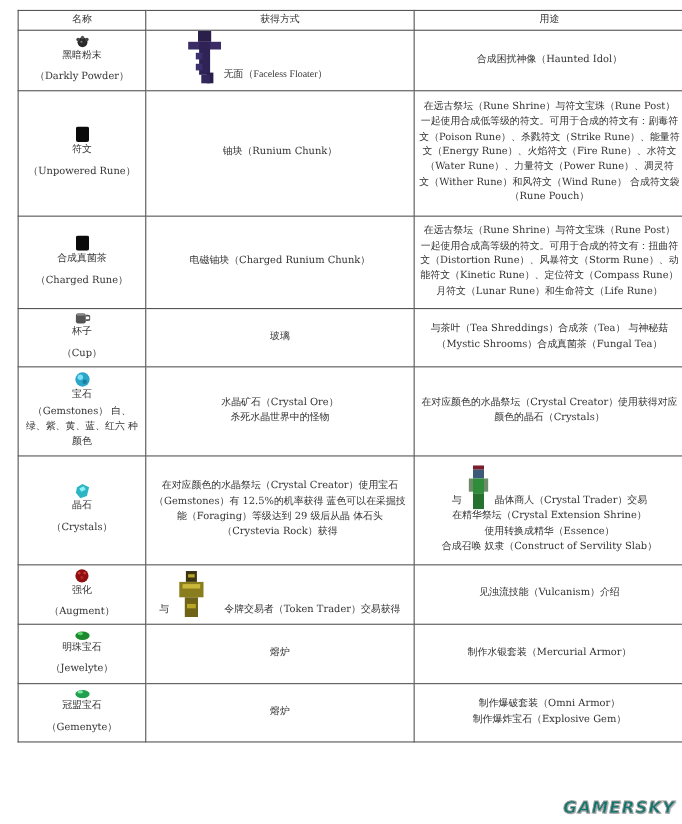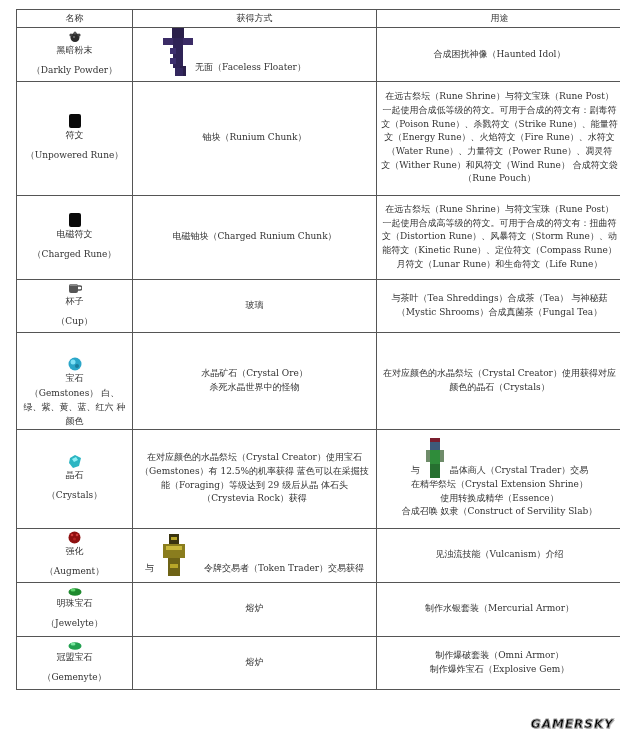--- a/index.html
+++ b/index.html
@@ -7,22 +7,22 @@
   table{position:absolute;left:16px;top:9px;width:606px;border-collapse:collapse;table-layout:fixed;}
   td,th{border:1px solid #555;font-size:9px;line-height:13.7px;text-align:center;vertical-align:middle;padding:0 4px;font-weight:normal;color:#333;}
   th{height:17px;}
   col.c1{width:116px;} col.c2{width:244px;} col.c3{width:246px;}
   .name-line{display:flex;align-items:center;justify-content:center;gap:1px;flex-direction:column;}
   .ico{display:inline-block;flex:0 0 auto;}
   .sub{margin-top:6px;}
   .r1{height:53px;} .r2{height:53px;} .r3{height:114px;} .r4{height:84px;}
   .r5{height:53px;} .r6{height:81px;} .r7{height:99px;} .r8{height:54px;}
   .r9{height:54px;} .r10{height:53px;}
-  .watermark{position:absolute;right:6px;bottom:18px;font-family:"DejaVu Sans",sans-serif;font-weight:bold;font-style:italic;font-size:12px;letter-spacing:1px;color:#000000;-webkit-text-stroke:0.8px #9a9a9a;text-shadow:1px 1px 0 #bbb;}
-  .acq-img{display:inline-flex;align-items:flex-end;gap:2px;}
+  .watermark{position:absolute;right:6px;bottom:6px;font-family:"DejaVu Sans",sans-serif;font-weight:bold;font-style:italic;font-size:15px;letter-spacing:1px;color:#0f766e;-webkit-text-stroke:0.8px #9a9a9a;text-shadow:1px 1px 0 #bbb;}
+  .acq-img{display:inline-flex;align-items:flex-end;gap:2px;font-family:Liberation Serif, serif;}
 </style>
 </head>
 <body>
 
 <table>
   <colgroup>
       <col class="c1">
       <col class="c2">
       <col class="c3">
     </colgroup>
@@ -80,21 +80,21 @@
       <td>铀块（Runium Chunk）</td>
       <td>在远古祭坛（Rune Shrine）与符文宝珠（Rune Post）一起使用合成低等级的符文。可用于合成的符文有：剧毒符文（Poison Rune）、杀戮符文（Strike Rune）、能量符文（Energy Rune）、火焰符文（Fire Rune）、水符文（Water Rune）、力量符文（Power Rune）、凋灵符 文（Wither Rune）和风符文（Wind Rune） 合成符文袋（Rune Pouch）</td>
     </tr>
 
     <tr class="r4">
       <td>
         <div class="name-line">
           <svg class="ico" width="12" height="14" viewBox="0 0 12 14">
               <rect x="0" y="0" width="12" height="14" rx="2" fill="#0a0a0a"></rect>
             </svg>
-          <span>电磁符文</span>
+          <span>合成真菌茶</span>
         </div>
         <div class="sub">（Charged Rune）</div>
       </td>
       <td>电磁铀块（Charged Runium Chunk）</td>
       <td>在远古祭坛（Rune Shrine）与符文宝珠（Rune Post）一起使用合成高等级的符文。可用于合成的符文有：扭曲符文（Distortion Rune）、风暴符文（Storm Rune）、动能符文（Kinetic Rune）、定位符文（Compass Rune）月符文（Lunar Rune）和生命符文（Life Rune）</td>
     </tr>
 
     <tr class="r5">
       <td>
         <div class="name-line">
@@ -105,21 +105,21 @@
             </svg>
           <span>杯子</span>
         </div>
         <div class="sub">（Cup）</div>
       </td>
       <td>玻璃</td>
       <td>与茶叶（Tea Shreddings）合成茶（Tea） 与神秘菇（Mystic Shrooms）合成真菌茶（Fungal Tea）</td>
     </tr>
 
     <tr class="r6">
-      <td style="vertical-align:top;padding-top:24px;">
+      <td style="vertical-align:top;padding-top:4px;">
         <div class="name-line">
           <svg class="ico" width="14" height="14" viewBox="0 0 14 14">
               <circle cx="7" cy="7" r="6.5" fill="#2aa6c9"></circle>
               <circle cx="5" cy="5" r="2.5" fill="#7fe0f5"></circle>
               <circle cx="9" cy="9" r="2" fill="#1b7e9e"></circle>
             </svg>
           <span>宝石</span>
         </div>
         <div class="sub" style="margin-top:2px;">（Gemstones） 白、绿、紫、黄、蓝、红六 种颜色</div>
       </td>

